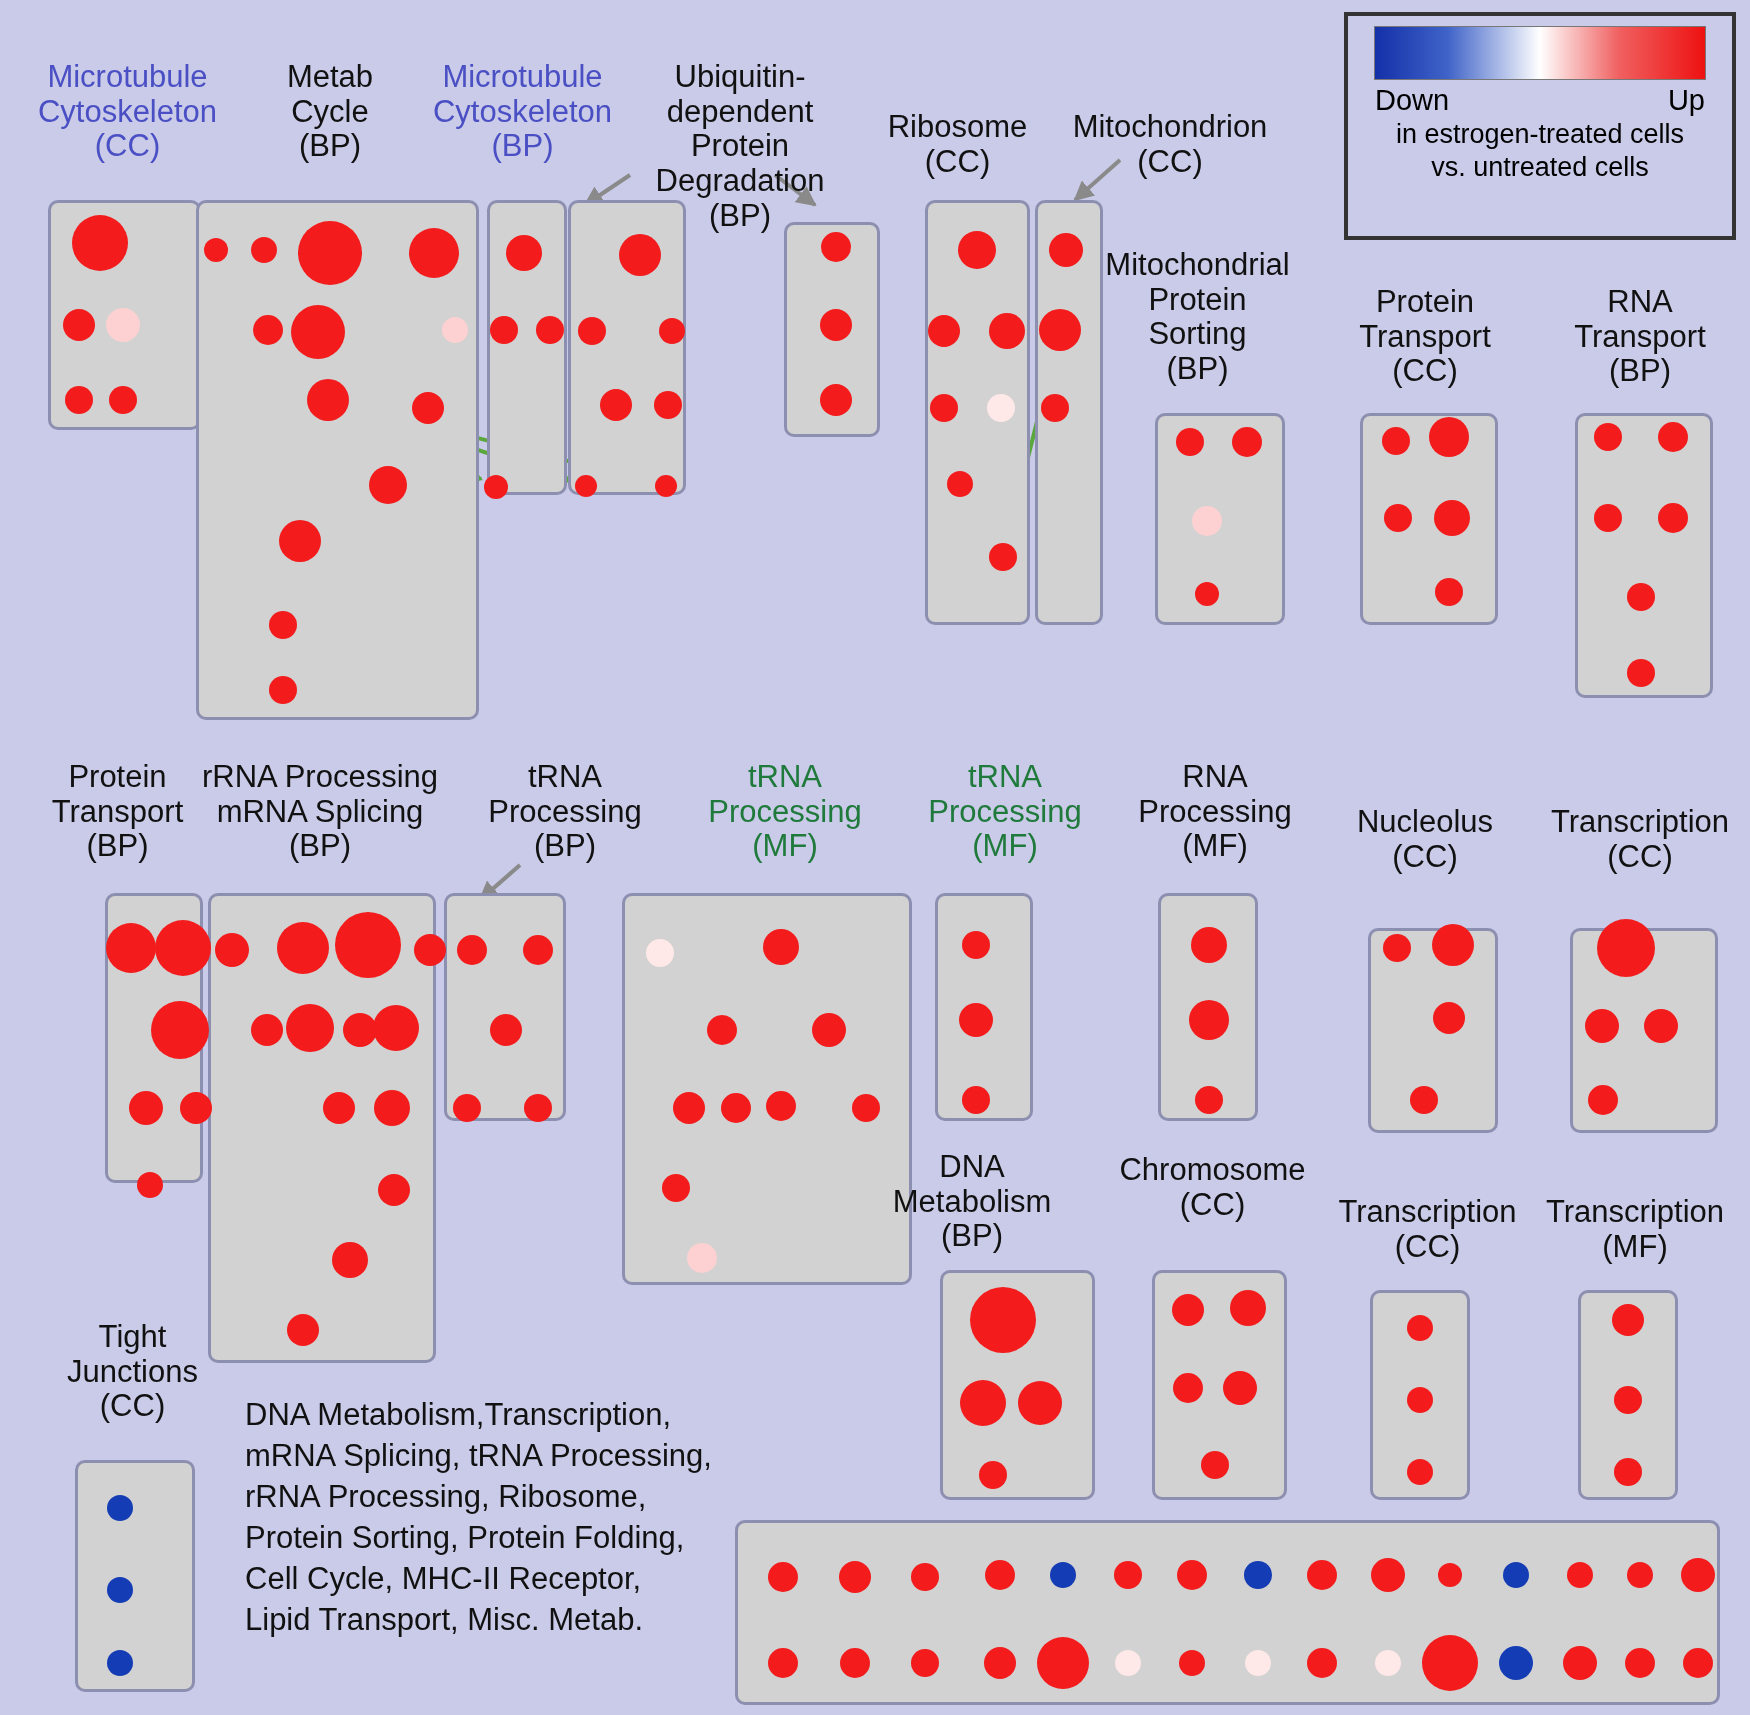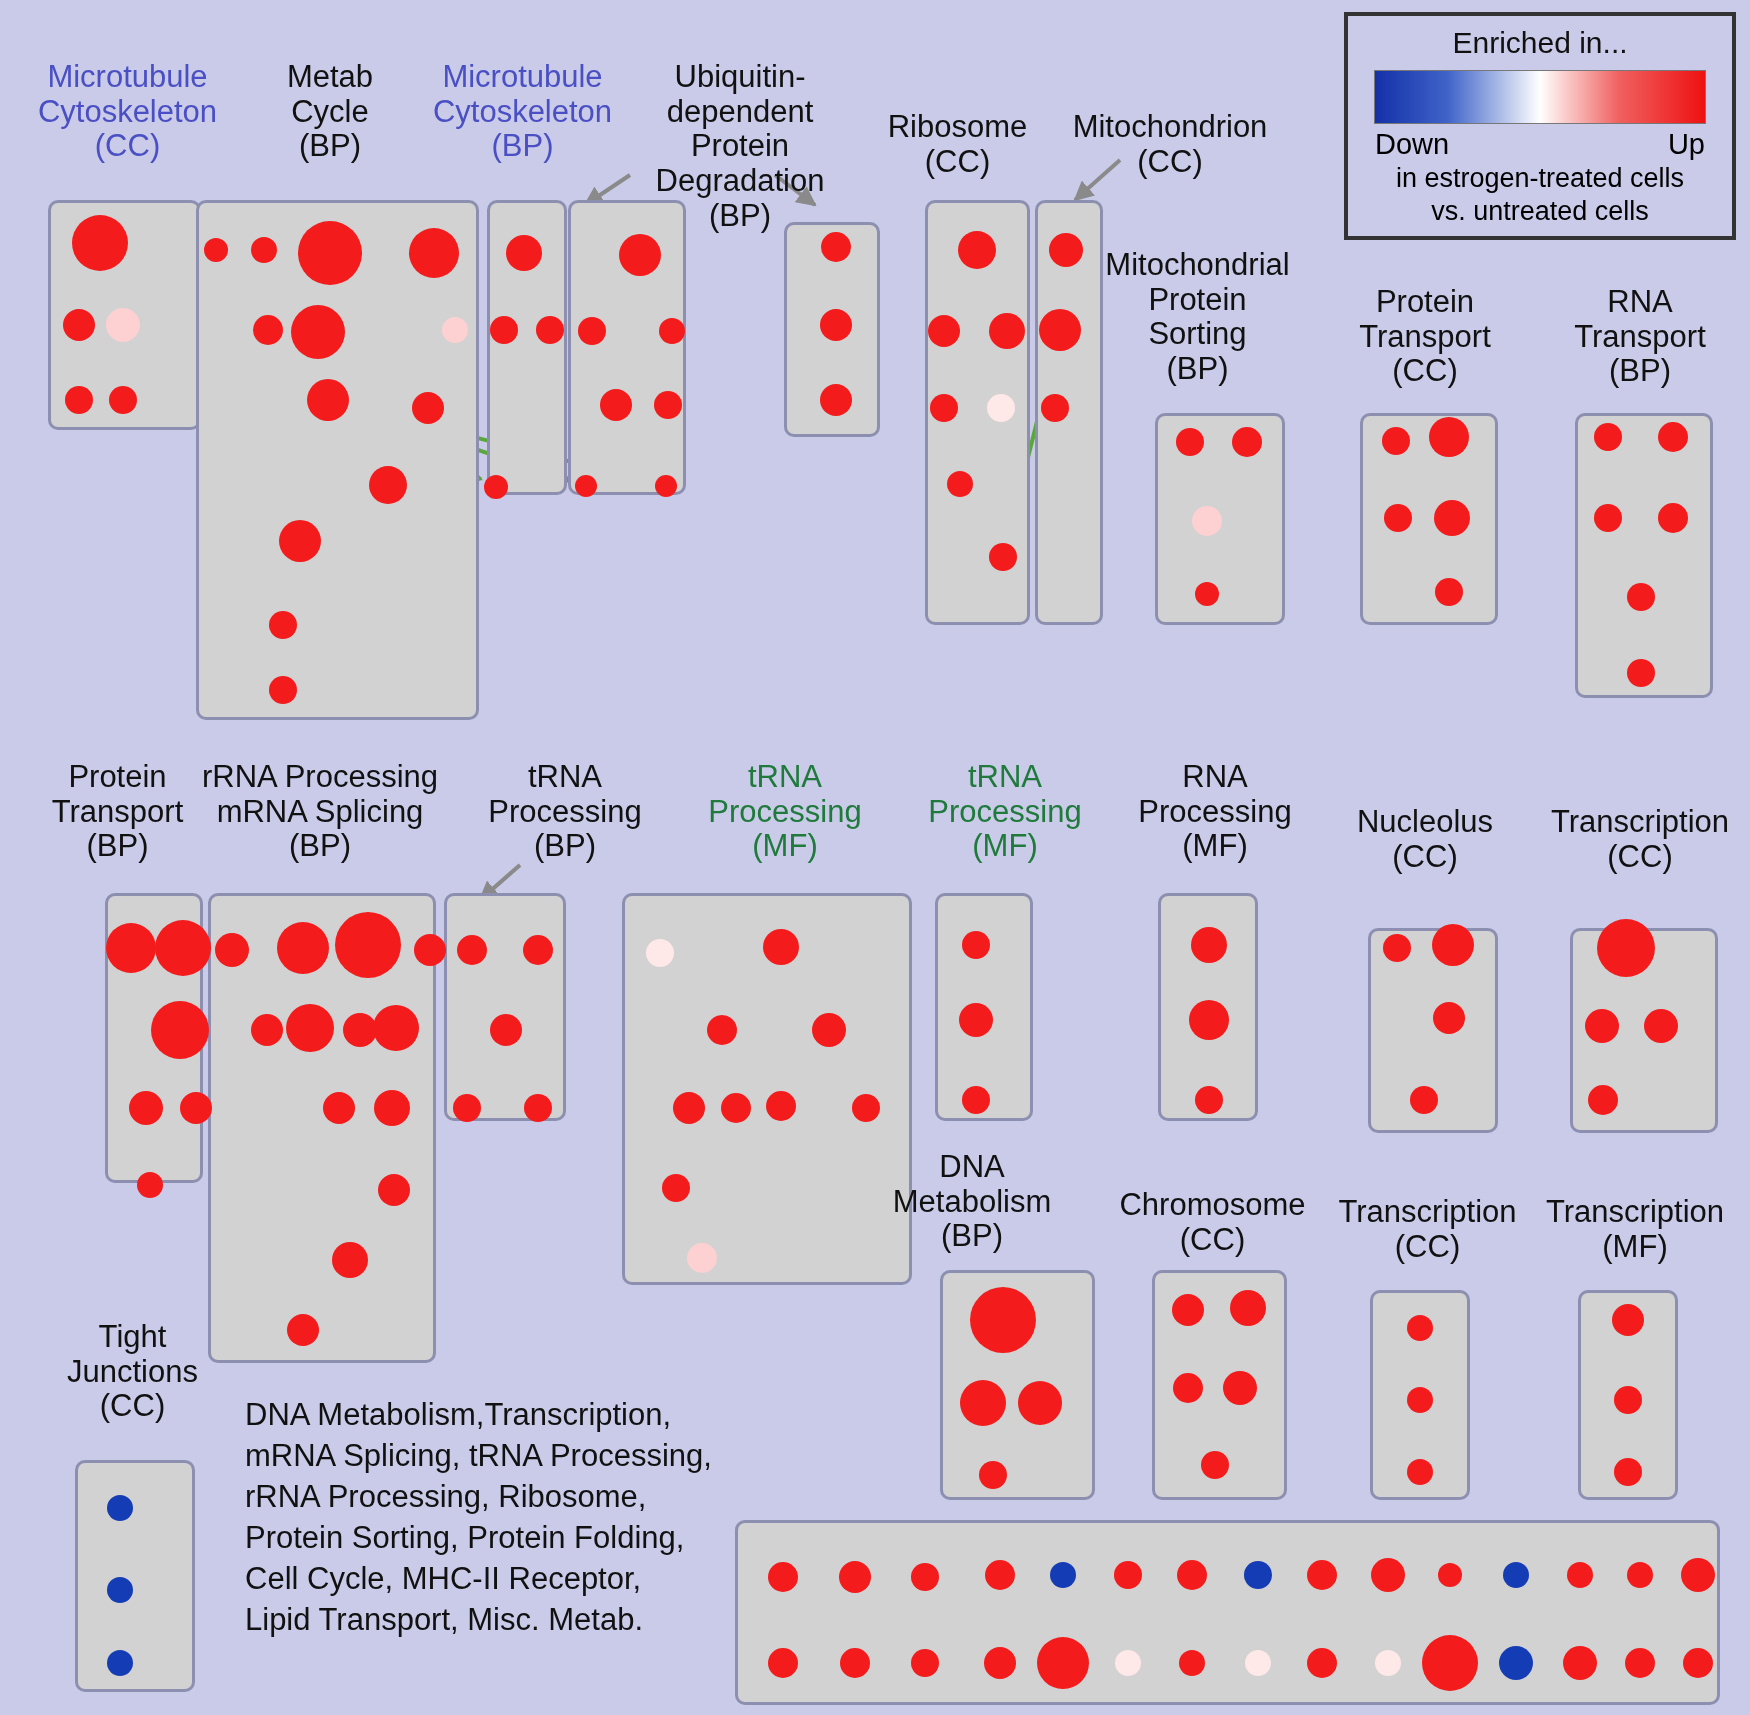--- a/index.html
+++ b/index.html
@@ -430,40 +430,39 @@
       <div class="label" style="left: 1120px; top: 760px; width: 190px;">RNA
 Processing
 (MF)</div>
       <div class="label" style="left: 1330px; top: 805px; width: 190px;">Nucleolus
 (CC)</div>
       <div class="label" style="left: 1535px; top: 805px; width: 210px;">Transcription
 (CC)</div>
       <div class="label" style="left: 872px; top: 1150px; width: 200px;">DNA
 Metabolism
 (BP)</div>
-      <div class="label" style="left: 1105px; top: 1188px; width: 215px;">Chromosome
+      <div class="label" style="left: 1105px; top: 1153px; width: 215px;">Chromosome
 (CC)</div>
       <div class="label" style="left: 1325px; top: 1195px; width: 205px;">Transcription
 (CC)</div>
       <div class="label" style="left: 1530px; top: 1195px; width: 210px;">Transcription
 (MF)</div>
       <div class="label" style="left: 45px; top: 1320px; width: 175px;">Tight
 Junctions
 (CC)</div>
     </div>
 
   <div class="freetext" style="left:245px;top:1395px;width:560px;">DNA Metabolism,Transcription,
 mRNA Splicing, tRNA Processing,
 rRNA Processing, Ribosome,
 Protein Sorting, Protein Folding,
 Cell Cycle, MHC-II Receptor,
 Lipid Transport, Misc. Metab.</div>
 
   <div id="legend">
-    <div class="title">Enriched in...</div>
     <div class="bar"></div>
     <div class="ends">
       <span>Down</span>
       <span>Up</span>
     </div>
     <div class="sub">in estrogen-treated cells</div>
     <div class="sub">vs. untreated cells</div>
   </div>
 
 </div>

